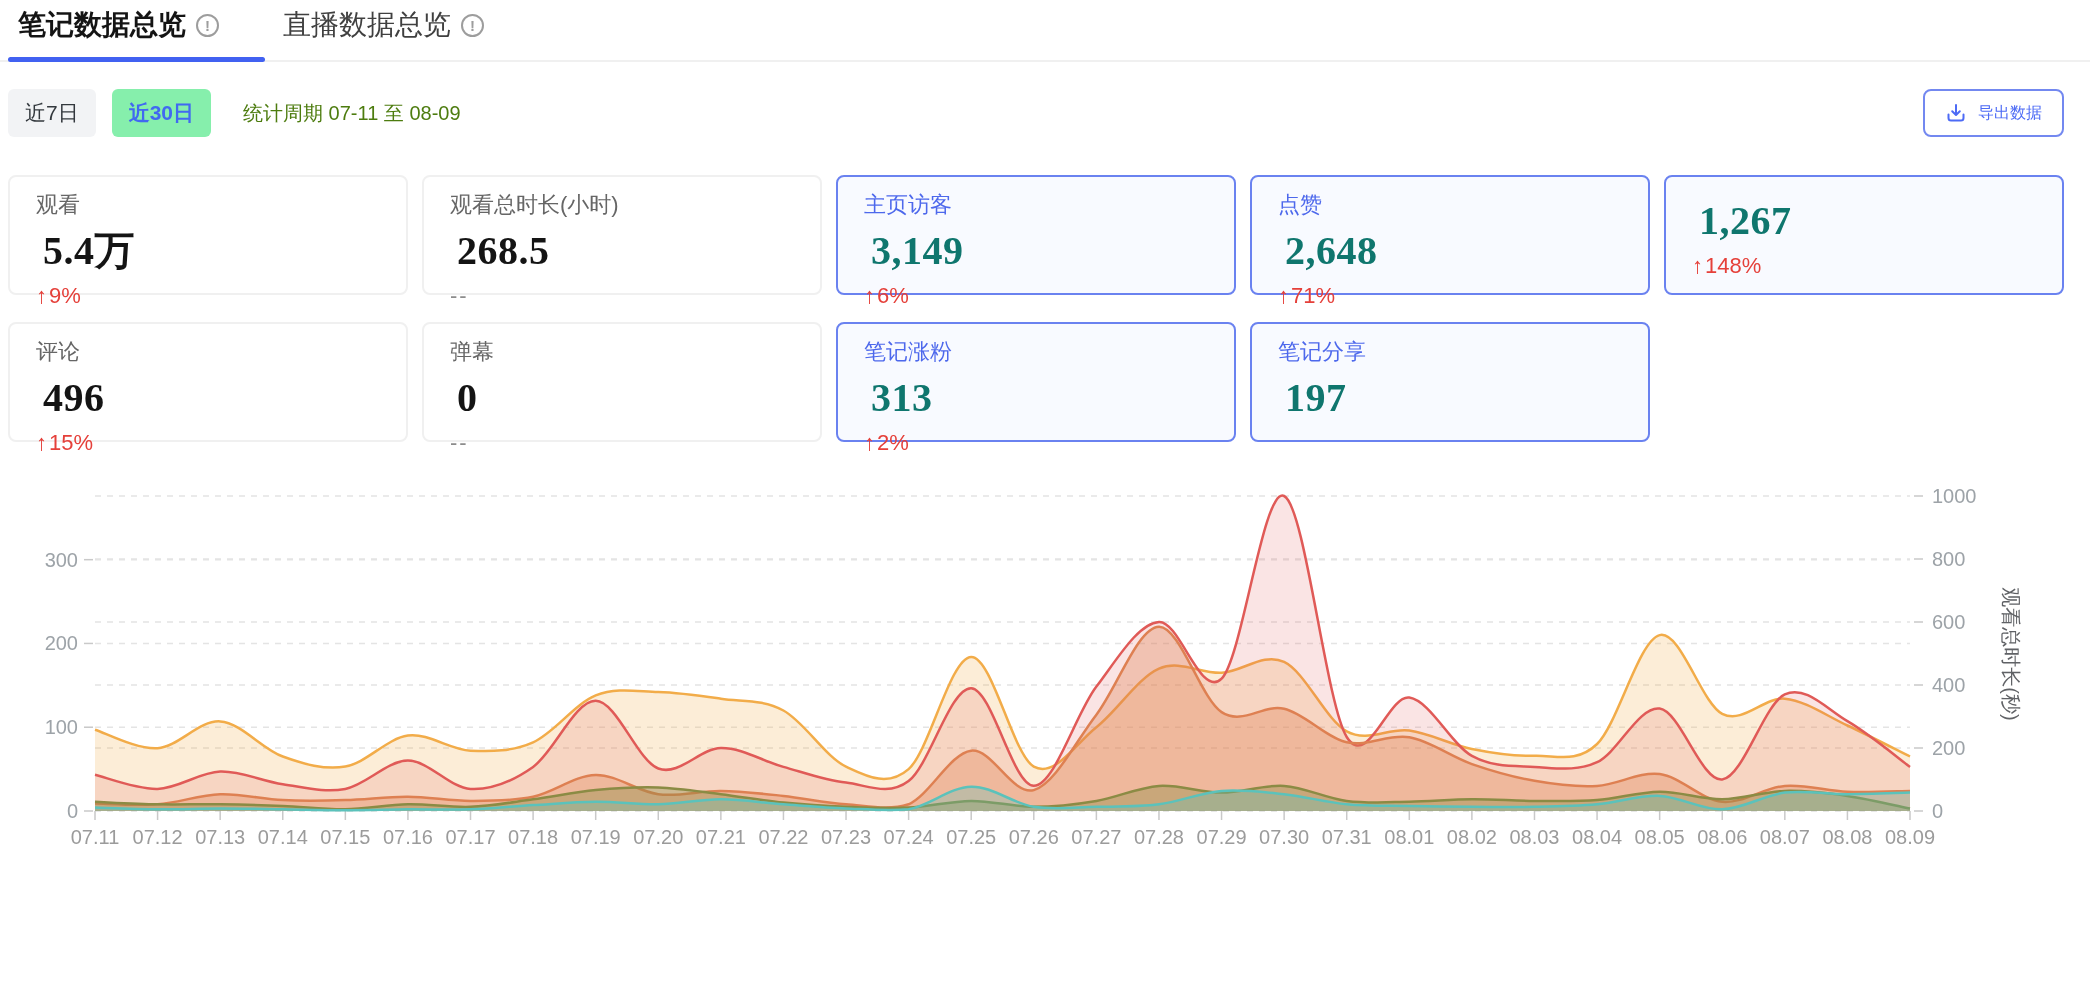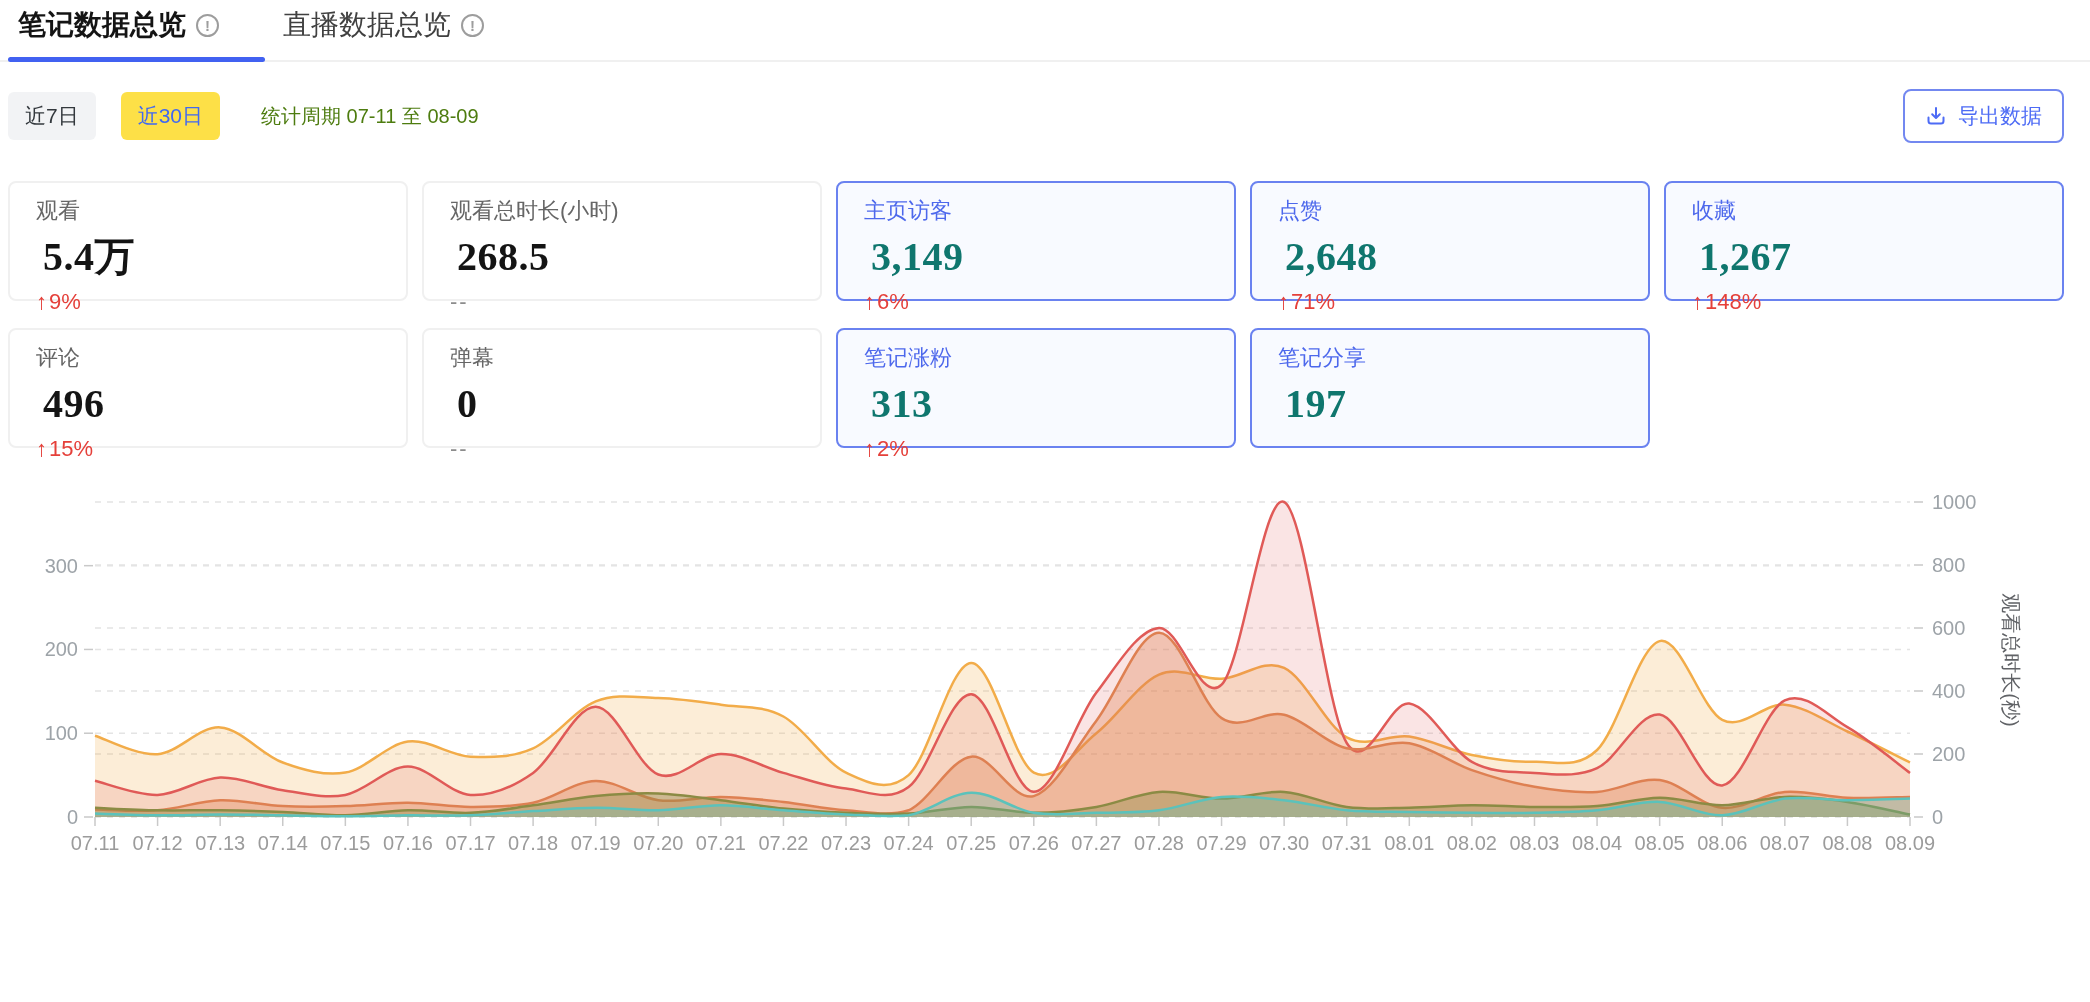--- a/index.html
+++ b/index.html
@@ -12,28 +12,28 @@
   .tab{position:relative;display:flex;align-items:center;
        padding:0 46px 16px 10px;font-size:28px;color:#404040;font-weight:500;cursor:pointer;}
   .tab.active{color:#141414;font-weight:700;}
   .tab-underline{position:absolute;left:0;right:0;bottom:-2px;height:5px;
                  background:#4161F1;border-radius:3px;}
   .info{display:inline-block;width:23px;height:23px;box-sizing:border-box;
         border:2px solid #9d9d9d;border-radius:50%;color:#9d9d9d;
         font-size:15px;line-height:19px;font-weight:700;text-align:center;margin-left:10px;}
 
   
-  .toolbar{display:flex;align-items:center;gap:25px;margin:27px 26px 0 8px;}
+  .toolbar{display:flex;align-items:center;gap:16px;margin:27px 26px 0 8px;}
   .chip{font-size:21px;padding:10px 17px;border-radius:6px;background:#F2F3F5;
         color:#33383D;cursor:pointer;}
-  .chip.active{background:#fde047;color:#4169F1;font-weight:400;}
+  .chip.active{background:#86efac;color:#4169F1;font-weight:700;}
   .period{font-size:20px;color:#4d7c0f;margin-left:16px;}
   .export{margin-left:auto;display:flex;align-items:center;gap:11px;
           border:2px solid #7388F0;border-radius:8px;background:#fff;
-          padding:11px 20px;color:#4D6BF5;font-size:21px;cursor:pointer;}
+          padding:11px 20px;color:#4D6BF5;font-size:16px;cursor:pointer;}
 
   
   .cards{display:grid;grid-template-columns:repeat(5,1fr);gap:27px 14px;
          margin:38px 26px 0 8px;}
   .card{box-sizing:border-box;height:120px;border:2px solid #F0F0F0;border-radius:8px;
         background:#fff;padding:13px 26px;cursor:pointer;}
   .card.hl{border-color:#6A82F0;background:#F8FAFF;}
   .card-label{font-size:22px;color:#666;}
   .hl .card-label{color:#4D68EC;}
   .card-value{font-family:"Liberation Serif","DejaVu Serif",serif;font-weight:700;
@@ -91,21 +91,20 @@
       <div class="card-label">主页访客</div>
       <div class="card-value">3,149</div>
       <div class="card-change"><span class="arrow">↑</span><span>6%</span></div>
     </div>
     <div class="card hl">
       <div class="card-label">点赞</div>
       <div class="card-value">2,648</div>
       <div class="card-change"><span class="arrow">↑</span><span>71%</span></div>
     </div>
     <div class="card hl">
-      <div class="card-label">收藏</div>
       <div class="card-value">1,267</div>
       <div class="card-change"><span class="arrow">↑</span><span>148%</span></div>
     </div>
     <div class="card">
       <div class="card-label">评论</div>
       <div class="card-value">496</div>
       <div class="card-change"><span class="arrow">↑</span><span>15%</span></div>
     </div>
     <div class="card">
       <div class="card-label">弹幕</div>

